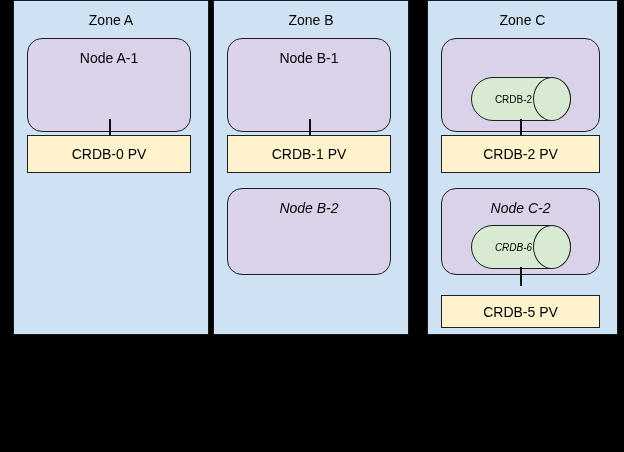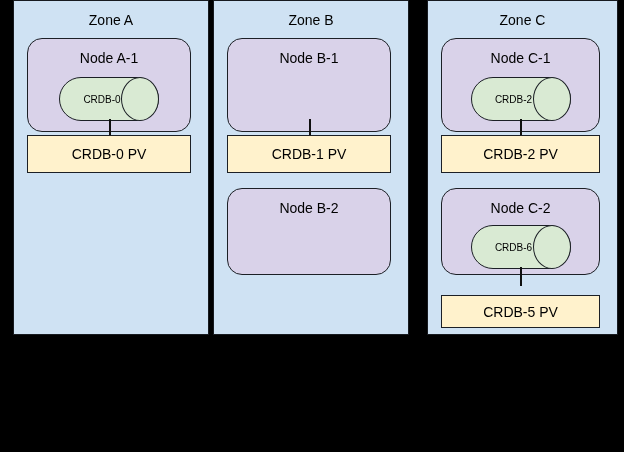--- a/index.html
+++ b/index.html
@@ -26,21 +26,21 @@
     text-align:center; font-size:14px;
   }
   .node {
     position:absolute; left:13px; right:17px;
     background:#d9d2e9;
     border:1.3px solid #1c2026;
     border-radius:15px;
     box-sizing:border-box;
   }
   .node-1 { top:37px;  height:94px; }
-  .node-2 { top:187px; height:87px; }
+  .node-2 { top:187px; height:87px;font-style:italic; }
   .node-title {
     position:absolute; top:11px; left:0; width:100%;
     text-align:center; font-size:14px;
   }
   .cylinder {
     position:absolute; left:50%; transform:translateX(-50%);
     width:100px; height:44px;
   }
   .cyl-top  { top:38px; }
   .cyl-bot  { top:36px; }
@@ -81,25 +81,20 @@
   .pv-1 { top:134px; height:38px; }
   .pv-2 { top:284px; height:33px;margin-top:10px; }
 </style>
 </head>
 <body>
 
 <div class="zone zone-a">
   <div class="zone-title">Zone A</div>
   <div class="node node-1">
     <div class="node-title">Node A-1</div>
-    <div class="cylinder cyl-top">
-      <div class="cyl-body"></div>
-      <div class="cyl-cap"></div>
-      <div class="cyl-label">CRDB-0</div>
-    </div>
   </div>
   <div class="connector conn-1"></div>
   <div class="pv pv-1">
     <span>CRDB-0 PV</span>
   </div>
 </div>
 
 <div class="zone zone-b">
   <div class="zone-title">Zone B</div>
   <div class="node node-1">
@@ -110,21 +105,20 @@
     <span>CRDB-1 PV</span>
   </div>
   <div class="node node-2">
     <div class="node-title">Node B-2</div>
   </div>
 </div>
 
 <div class="zone zone-c">
   <div class="zone-title">Zone C</div>
   <div class="node node-1">
-    <div class="node-title">Node C-1</div>
     <div class="cylinder cyl-top">
       <div class="cyl-body"></div>
       <div class="cyl-cap"></div>
       <div class="cyl-label">CRDB-2</div>
     </div>
   </div>
   <div class="connector conn-1"></div>
   <div class="pv pv-1">
     <span>CRDB-2 PV</span>
   </div>

